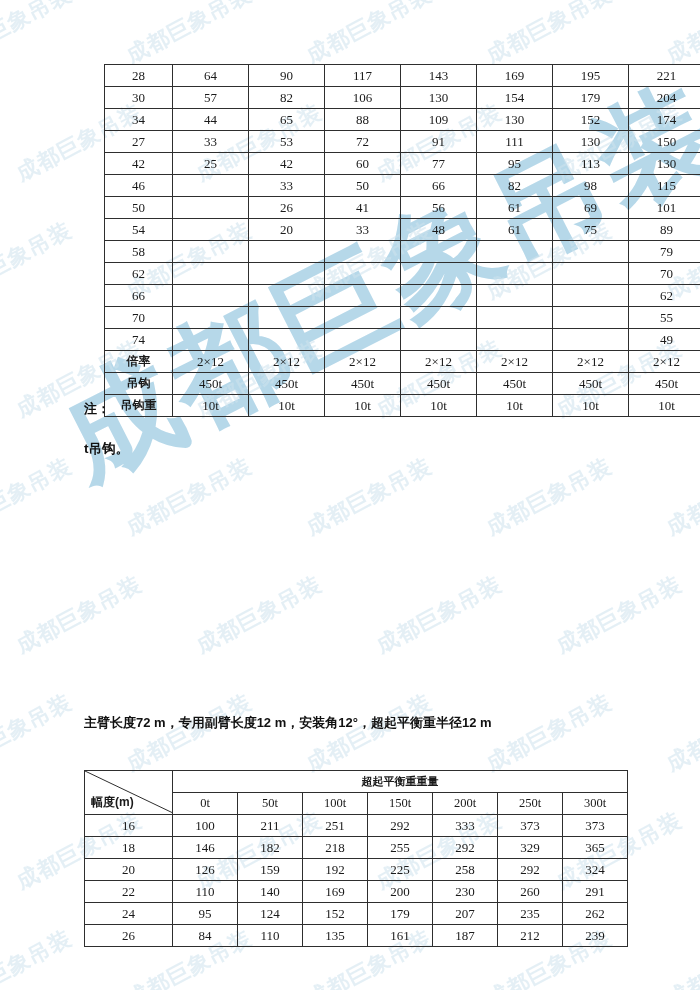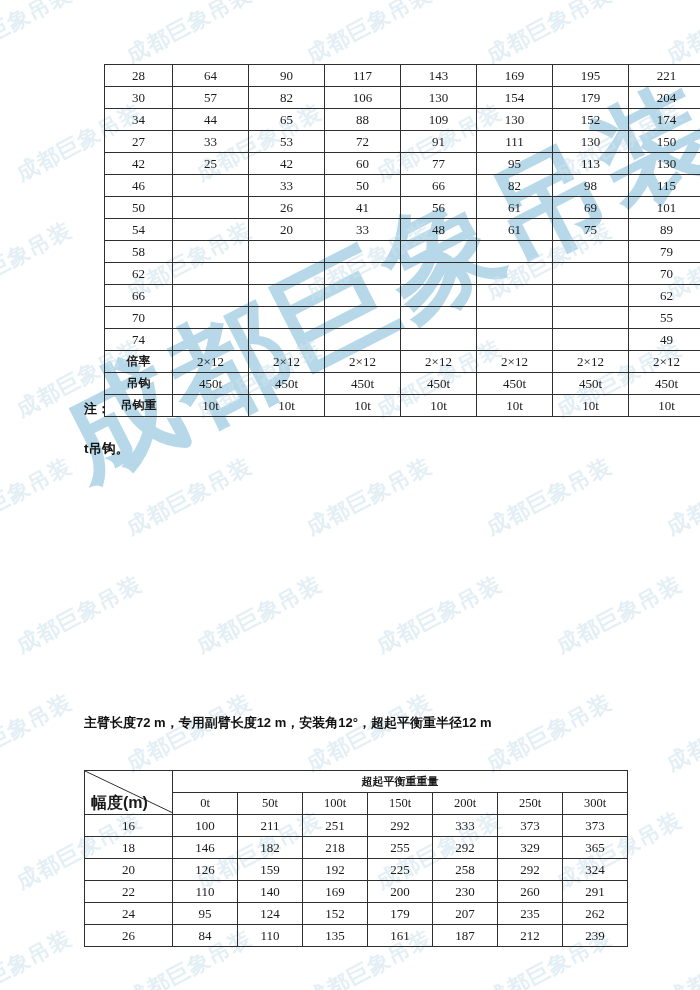--- a/index.html
+++ b/index.html
@@ -173,21 +173,21 @@
     right: 6px;
     top: 1px;
     font-family: "Liberation Sans", sans-serif;
     font-size: 11px;
   }
   .diag .t-bot {
     position: absolute;
     left: 6px;
     bottom: 1px;
     font-family: "Liberation Sans", sans-serif;
-    font-size: 16px;
+    font-size: 12px;
     font-weight: bold;
   }
 </style>
 </head>
 <body>
 
 <div class="watermark-layer">
   <div class="wm-big">成都巨象吊装</div>
   <div id="wm-tiles">
       <div class="wm-tile" style="left: -60px; top: 10px;">成都巨象吊装</div>

